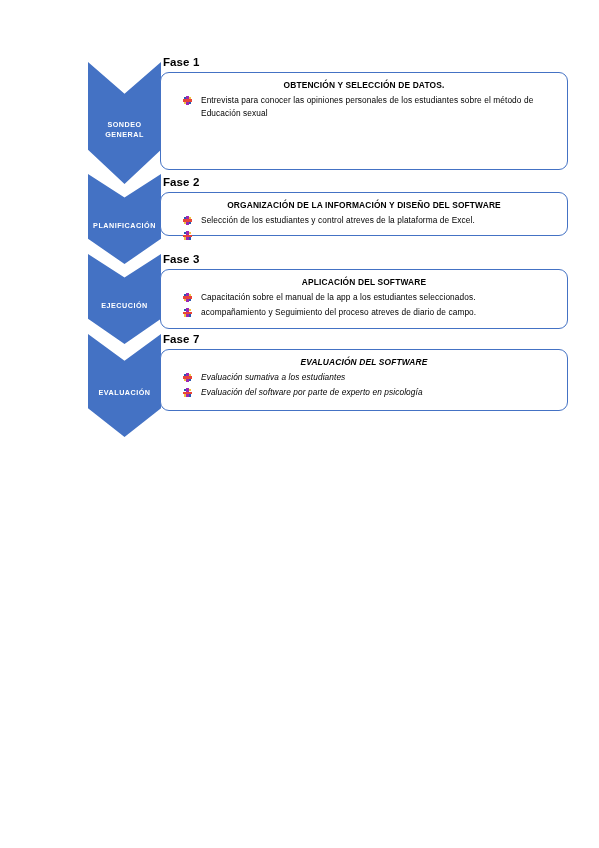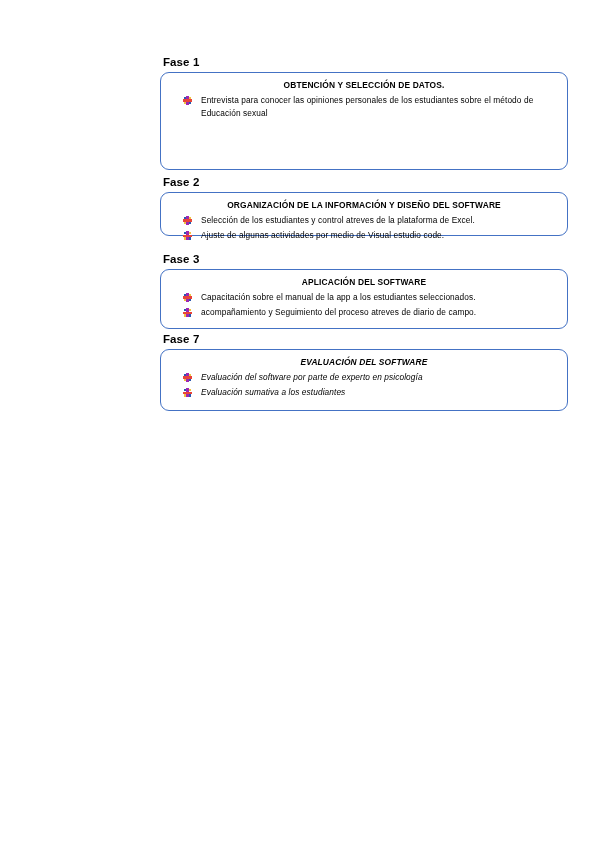--- a/index.html
+++ b/index.html
@@ -128,20 +128,35 @@
   #phase-title-3 { top: 253px; }
   #box-3 { top: 269px; height: 60px; }
   #phase-title-4 { top: 333px; }
   #box-4 { top: 349px; height: 62px; font-style: italic; }
 </style>
 </head>
 <body>
 
 <div id="diagram">
 
+  <div class="chevron-col">
+    <div class="chevron ch1">
+      <span class="chevron-label">SONDEO
+GENERAL</span>
+    </div>
+    <div class="chevron ch2">
+      <span class="chevron-label">PLANIFICACIÓN</span>
+    </div>
+    <div class="chevron ch3">
+      <span class="chevron-label">EJECUCIÓN</span>
+    </div>
+    <div class="chevron ch4">
+      <span class="chevron-label">EVALUACIÓN</span>
+    </div>
+  </div>
 
   <div class="phase-title" id="phase-title-1">Fase 1</div>
   <div class="box" id="box-1">
     <div class="box-heading">OBTENCIÓN Y SELECCIÓN DE DATOS.</div>
     <ul class="bullets">
       <li class="bullet-row">
         <span class="bullet-icon">
           <i class="bi-v"></i>
             <i class="bi-h"></i>
             <i class="bi-tl"></i>
@@ -171,21 +186,20 @@
       </li>
       <li class="bullet-row">
         <span class="bullet-icon">
           <i class="bi-v"></i>
             <i class="bi-h"></i>
             <i class="bi-tl"></i>
             <i class="bi-tr"></i>
             <i class="bi-bl"></i>
             <i class="bi-br"></i>
         </span>
-        <span class="bullet-text">Ajuste de algunas actividades por medio de Visual estudio code.</span>
       </li>
     </ul>
   </div>
 
   <div class="phase-title" id="phase-title-3">Fase 3</div>
   <div class="box" id="box-3">
     <div class="box-heading">APLICACIÓN DEL SOFTWARE</div>
     <ul class="bullets">
       <li class="bullet-row">
         <span class="bullet-icon">
@@ -218,29 +232,29 @@
     <ul class="bullets">
       <li class="bullet-row">
         <span class="bullet-icon">
           <i class="bi-v"></i>
             <i class="bi-h"></i>
             <i class="bi-tl"></i>
             <i class="bi-tr"></i>
             <i class="bi-bl"></i>
             <i class="bi-br"></i>
         </span>
+        <span class="bullet-text">Evaluación sumativa a los estudiantes</span>
+      </li>
+      <li class="bullet-row">
+        <span class="bullet-icon">
+          <i class="bi-v"></i>
+            <i class="bi-h"></i>
+            <i class="bi-tl"></i>
+            <i class="bi-tr"></i>
+            <i class="bi-bl"></i>
+            <i class="bi-br"></i>
+        </span>
         <span class="bullet-text">Evaluación del software por parte de experto en psicología</span>
       </li>
-      <li class="bullet-row">
-        <span class="bullet-icon">
-          <i class="bi-v"></i>
-            <i class="bi-h"></i>
-            <i class="bi-tl"></i>
-            <i class="bi-tr"></i>
-            <i class="bi-bl"></i>
-            <i class="bi-br"></i>
-        </span>
-        <span class="bullet-text">Evaluación sumativa a los estudiantes</span>
-      </li>
     </ul>
   </div>
 
 </div>
 
 </body></html>

